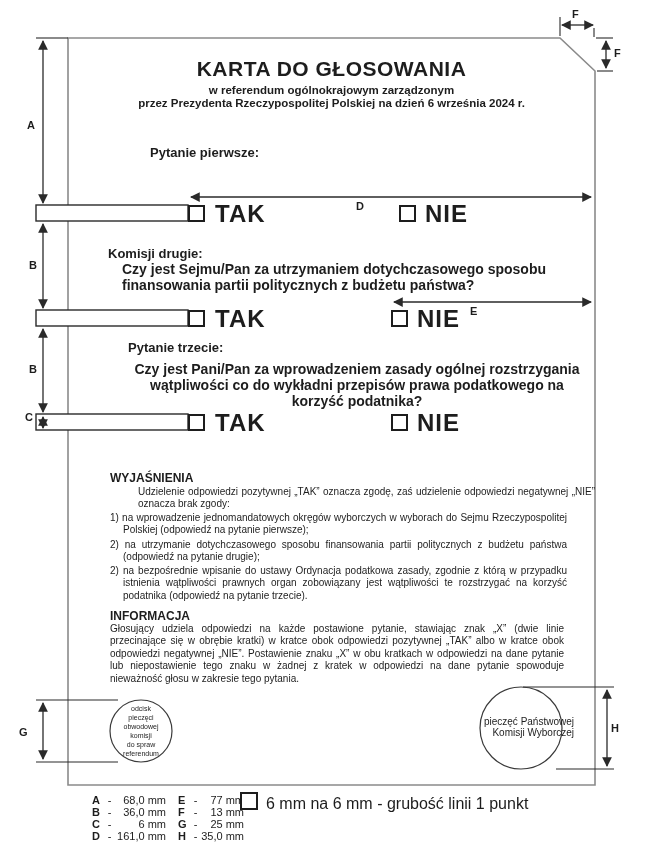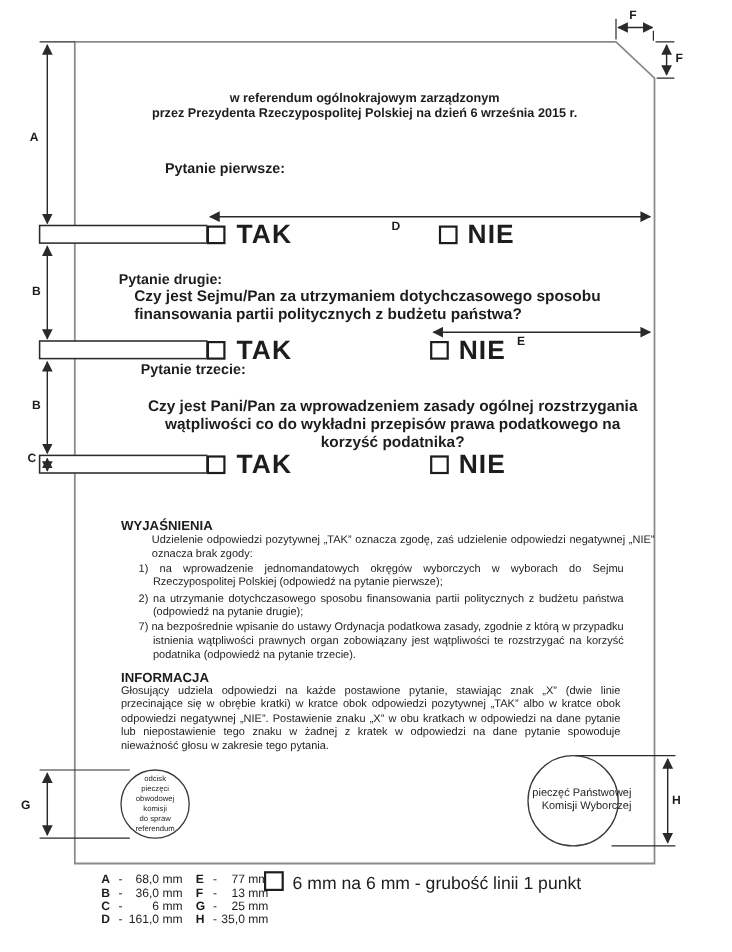--- a/index.html
+++ b/index.html
@@ -14,21 +14,21 @@
   .stamp{fill:none;stroke:#3a3a3a;stroke-width:1.2;}
   .title{font-size:21px;font-weight:bold;letter-spacing:.5px;text-align:center;}
   .sub{font-size:11.5px;font-weight:bold;text-align:center;}
   .qlabel{font-size:13px;font-weight:bold;}
   .qtext{font-size:14px;font-weight:bold;line-height:16px;white-space:pre-line;}
   .ans{font-size:24px;font-weight:bold;letter-spacing:1px;line-height:1;}
   .cb{width:13px;height:13px;border:2px solid #1d1d1d;background:#fff;}
   .dimlbl{font-size:11px;font-weight:bold;}
   .h2{font-size:12px;font-weight:bold;}
   .body{font-size:10px;line-height:12.4px;text-align:justify;}
-  .item{font-size:10px;line-height:12.3px;text-align:justify;padding-left:13px;text-indent:-13px;margin-bottom:2px;margin-left:16px;}
+  .item{font-size:10px;line-height:12.3px;text-align:justify;padding-left:13px;text-indent:-13px;margin-bottom:2px;}
   .stamp-text{font-size:7px;line-height:9px;text-align:center;white-space:pre-line;}
   .stamp-text-r{font-size:10px;line-height:10.5px;text-align:right;white-space:pre-line;}
   .lg-row{display:flex;font-size:11px;line-height:12px;}
   .lg-k{width:13px;font-weight:bold;}
   .lg-sep{width:9px;text-align:center;}
   .lg-v{width:52px;text-align:right;}
   .lg-box{width:14px;height:14px;border:2px solid #1d1d1d;background:#fff;}
   .lg-note{font-size:16px;}
 </style>
 </head>
@@ -73,38 +73,39 @@
       <line class="dim" x1="562" y1="25" x2="593" y2="25" marker-start="url(#ah)" marker-end="url(#ah)"></line>
       <line class="dim" x1="606" y1="41" x2="606" y2="68" marker-start="url(#ah)" marker-end="url(#ah)"></line>
       <line class="dim" x1="43" y1="703" x2="43" y2="759" marker-start="url(#ah)" marker-end="url(#ah)"></line>
       <line class="dim" x1="607" y1="690" x2="607" y2="766" marker-start="url(#ah)" marker-end="url(#ah)"></line>
     </g>
 
     <circle class="stamp" cx="141" cy="731" r="31"></circle>
     <circle class="stamp" cx="521" cy="728" r="41"></circle>
   </svg>
 
+  <div class="abs title" style="left:68px;top:57px;width:527px;">KARTA DO GŁOSOWANIA</div>
   <div class="abs sub" style="left:68px;top:84px;width:527px;">w referendum ogólnokrajowym zarządzonym</div>
-  <div class="abs sub" style="left:68px;top:97px;width:527px;">przez Prezydenta Rzeczypospolitej Polskiej na dzień 6 września 2015 r.</div>
+  <div class="abs sub" style="left:68px;top:97px;width:527px;">przez Prezydenta Rzeczypospolitej Polskiej na dzień 6 września 2024 r.</div>
 
   <div class="abs qlabel" style="left:108px;top:145px;margin-left:42px;">Pytanie pierwsze:</div>
   <div class="abs cb" style="left:188px;top:205px;"></div>
   <div class="abs ans" style="left:215px;top:202px;">TAK</div>
   <div class="abs cb" style="left:399px;top:205px;"></div>
   <div class="abs ans" style="left:425px;top:202px;">NIE</div>
 
-  <div class="abs qlabel" style="left:108px;top:246px;">Pytanie drugie:</div>
+  <div class="abs qlabel" style="left:108px;top:246px;">Komisji drugie:</div>
   <div class="abs qtext" style="left:122px;top:261px;width:460px;">Czy jest Sejmu/Pan za utrzymaniem dotychczasowego sposobu
 finansowania partii politycznych z budżetu państwa?</div>
   <div class="abs cb" style="left:188px;top:310px;"></div>
   <div class="abs ans" style="left:215px;top:307px;">TAK</div>
   <div class="abs cb" style="left:391px;top:310px;"></div>
   <div class="abs ans" style="left:417px;top:307px;">NIE</div>
 
-  <div class="abs qlabel" style="left:108px;top:328px;padding-left:20px;">Pytanie trzecie:</div>
+  <div class="abs qlabel" style="left:108px;top:340px;padding-left:20px;">Pytanie trzecie:</div>
   <div class="abs qtext" style="left:122px;top:361px;width:470px;text-align:center;">Czy jest Pani/Pan za wprowadzeniem zasady ogólnej rozstrzygania
 wątpliwości co do wykładni przepisów prawa podatkowego na
 korzyść podatnika?</div>
   <div class="abs cb" style="left:188px;top:414px;"></div>
   <div class="abs ans" style="left:215px;top:411px;">TAK</div>
   <div class="abs cb" style="left:391px;top:414px;"></div>
   <div class="abs ans" style="left:417px;top:411px;">NIE</div>
 
   <div class="abs dimlbl" style="left:27px;top:119px;">A</div>
   <div class="abs dimlbl" style="left:29px;top:259px;">B</div>
@@ -115,21 +116,21 @@
   <div class="abs dimlbl" style="left:572px;top:8px;">F</div>
   <div class="abs dimlbl" style="left:614px;top:47px;">F</div>
   <div class="abs dimlbl" style="left:19px;top:726px;">G</div>
   <div class="abs dimlbl" style="left:611px;top:722px;">H</div>
 
   <div class="abs h2" style="left:110px;top:471px;">WYJAŚNIENIA</div>
   <div class="abs body" style="left:110px;top:486px;width:457px;margin-left:28px;">Udzielenie odpowiedzi pozytywnej „TAK” oznacza zgodę, zaś udzielenie odpowiedzi negatywnej „NIE” oznacza brak zgody:</div>
   <div class="abs" style="left:110px;top:512px;width:457px;">
     <div class="item">1) na wprowadzenie jednomandatowych okręgów wyborczych w wyborach do Sejmu Rzeczypospolitej Polskiej (odpowiedź na pytanie pierwsze);</div>
     <div class="item">2) na utrzymanie dotychczasowego sposobu finansowania partii politycznych z budżetu państwa (odpowiedź na pytanie drugie);</div>
-    <div class="item">7) na bezpośrednie wpisanie do ustawy  Ordynacja podatkowa zasady, zgodnie z którą w przypadku istnienia wątpliwości prawnych organ zobowiązany jest wątpliwości te rozstrzygać na korzyść podatnika (odpowiedź na pytanie trzecie).</div>
+    <div class="item">2) na bezpośrednie wpisanie do ustawy  Ordynacja podatkowa zasady, zgodnie z którą w przypadku istnienia wątpliwości prawnych organ zobowiązany jest wątpliwości te rozstrzygać na korzyść podatnika (odpowiedź na pytanie trzecie).</div>
   </div>
 
   <div class="abs h2" style="left:110px;top:609px;">INFORMACJA</div>
   <div class="abs body" style="left:110px;top:623px;width:454px;">Głosujący udziela odpowiedzi na każde postawione pytanie, stawiając znak „X” (dwie linie przecinające się w obrębie kratki) w kratce obok odpowiedzi pozytywnej „TAK” albo w kratce obok odpowiedzi negatywnej „NIE”. Postawienie znaku „X” w obu kratkach w odpowiedzi na dane pytanie lub niepostawienie tego znaku w żadnej z kratek w odpowiedzi na dane pytanie spowoduje nieważność głosu w zakresie tego pytania.</div>
 
   <div class="abs stamp-text" style="left:104px;top:704px;width:74px;">odcisk
 pieczęci
 obwodowej
 komisji
 do spraw

